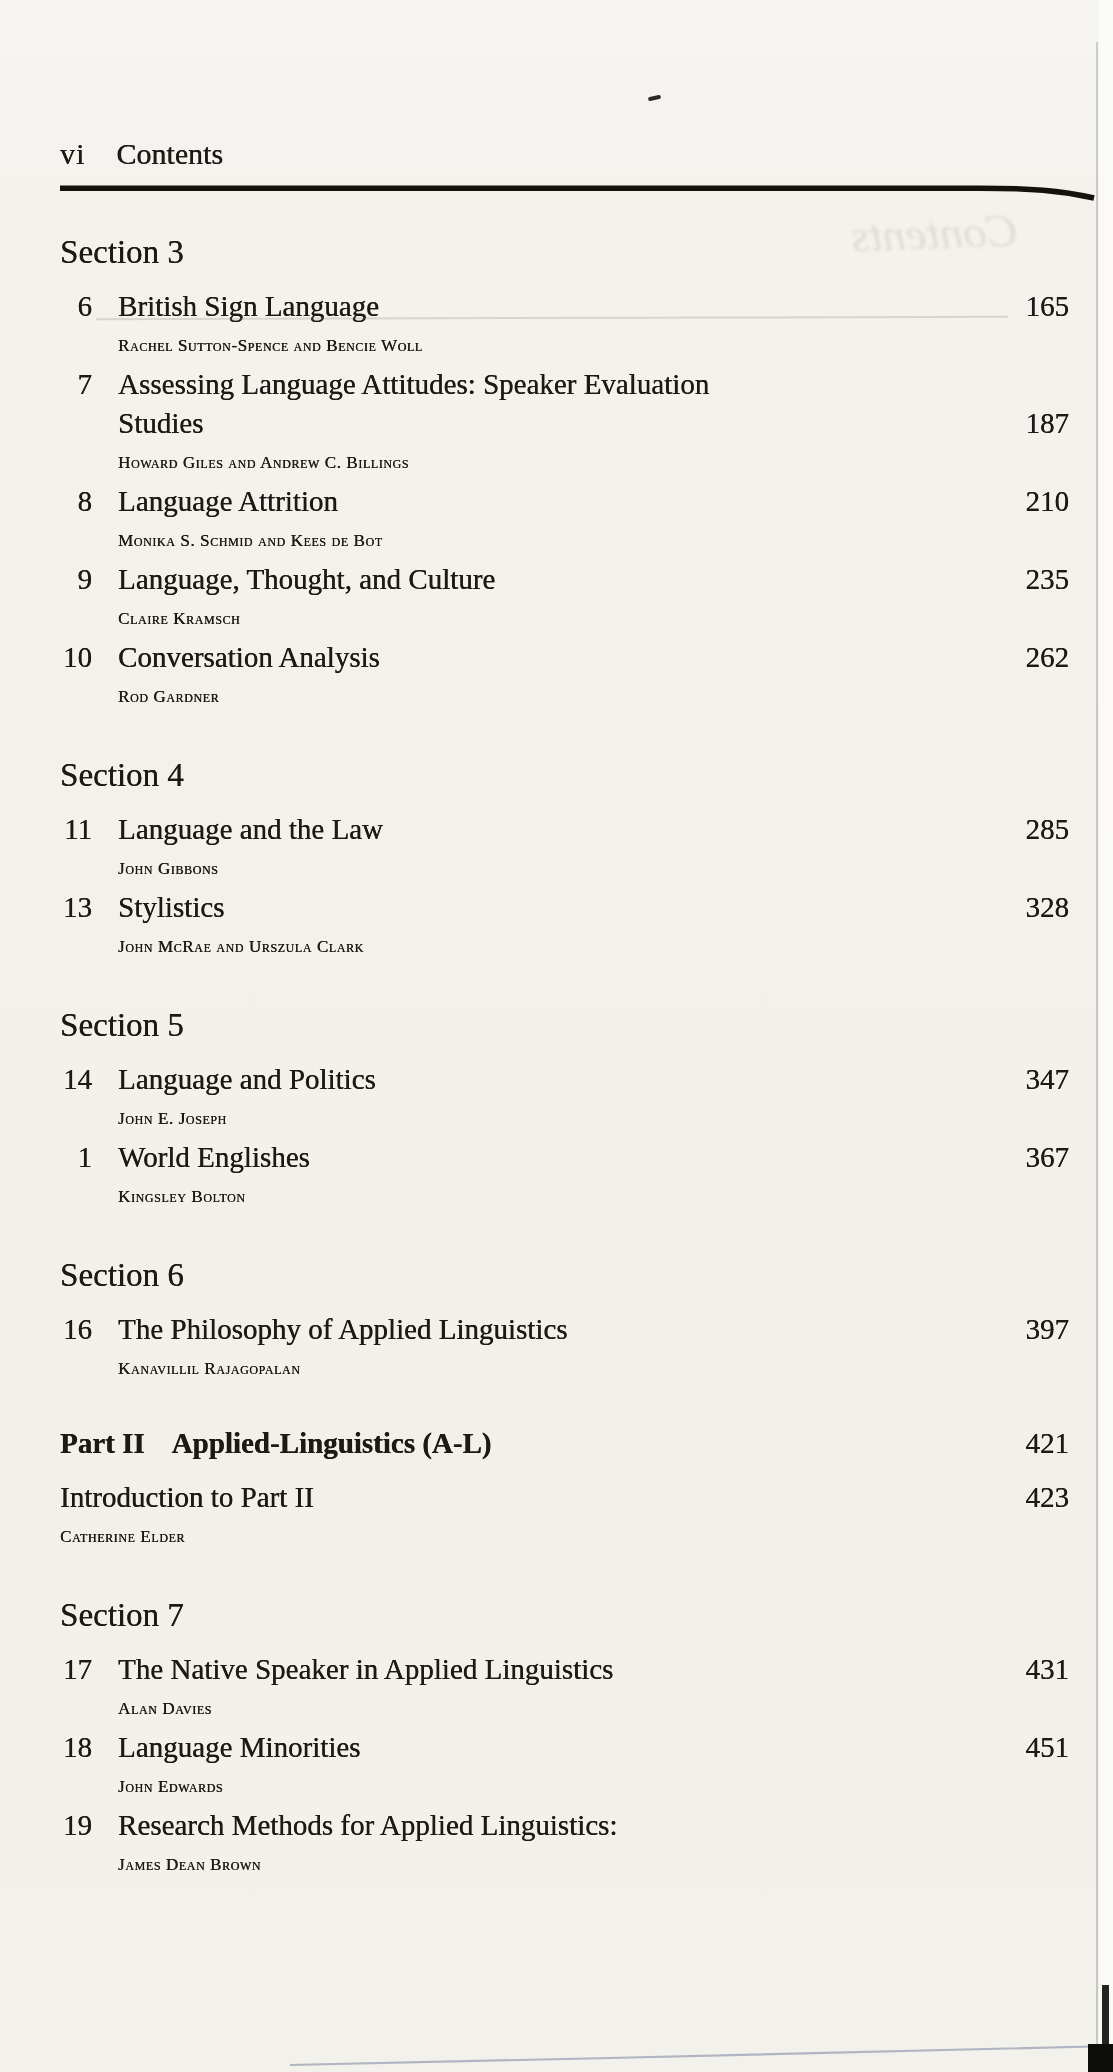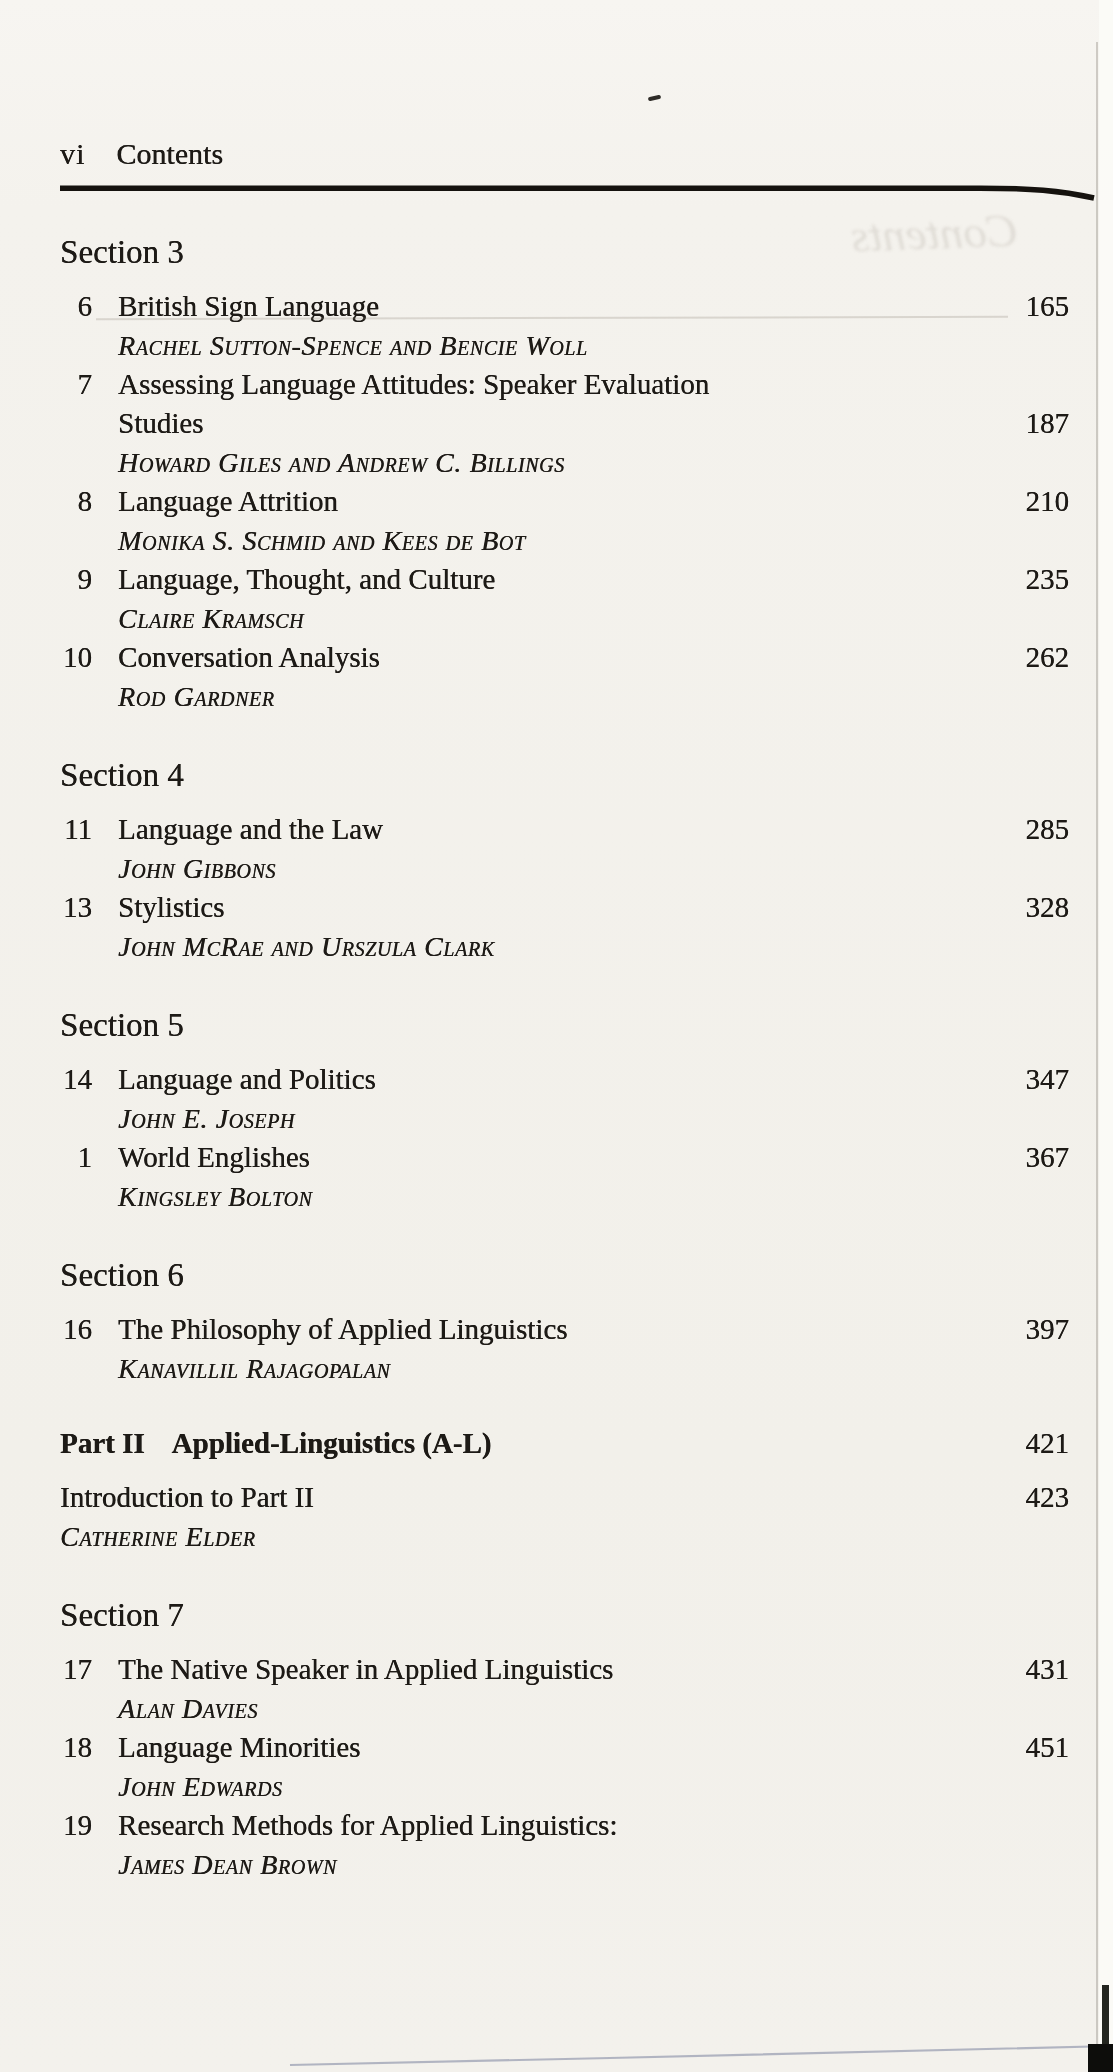--- a/index.html
+++ b/index.html
@@ -30,21 +30,21 @@
     font-size: 33px; font-weight: normal;
     line-height: 39px; margin: 40px 0 15px 0;
   }
   .line { display: flex; align-items: baseline; line-height: 39px; font-size: 29px; }
   .num  { flex: none; width: 32px; text-align: right; margin-right: 26px; }
   .title { flex: 1; }
   .cont { padding-left: 58px; }
   .pg   { flex: none; margin-left: 14px; }
   .authors {
     padding-left: 58px; line-height: 39px;
-    font-size: 28px; font-variant: small-caps; letter-spacing: 0.6px; font-style: italic;
+    font-size: 17px; font-variant: small-caps; letter-spacing: 0.6px;
   }
   .authors.no-indent { padding-left: 0; }
   .part-row { margin-top: 36px; font-weight: bold; }
   .part-label { flex: none; margin-right: 27px; }
   .part-row .pg { font-weight: normal; }
   .intro-row { margin-top: 15px; align-items: center; }
 
   
   .artifacts { position: absolute; inset: 0; z-index: 2; pointer-events: none; }
   .ghost-contents {

